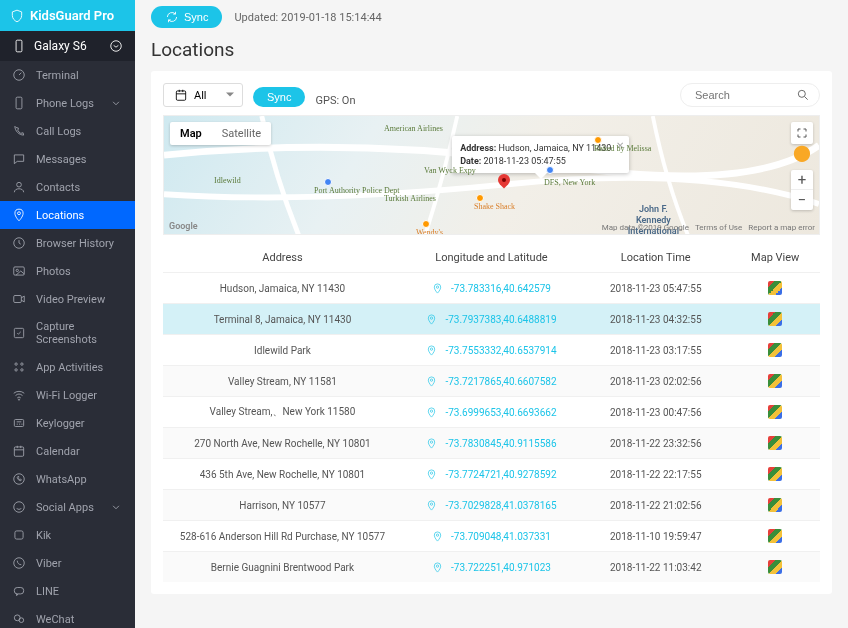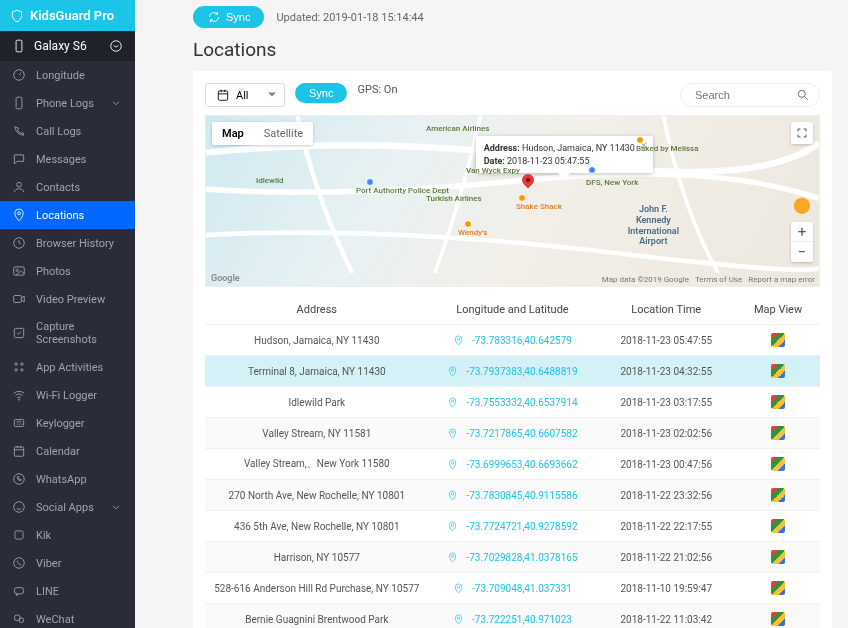--- a/index.html
+++ b/index.html
@@ -9,51 +9,51 @@
 .sidebar::-webkit-scrollbar { width: 4px; }
 .sidebar::-webkit-scrollbar-thumb { background: #444; }
 .brand { background: #1cc4e8; color: #fff; padding: 8px 10px; font-weight: 600; display: flex; align-items: center; gap: 6px; font-size: 13px; }
 .device-row { background: #1f222b; color: #fff; padding: 8px 12px; display: flex; align-items: center; justify-content: space-between; }
 .device-row .devname { display: flex; align-items: flex-end; gap: 8px; }
 .nav-item { display: flex; align-items: center; gap: 10px; padding: 7px 12px; cursor: pointer; font-size: 11px; position: relative; }
 .nav-item.active { background: #0068ff; color: #fff; }
 .nav-item .chev { margin-left: auto; }
 .icon { width: 14px; height: 14px; display: inline-flex; align-items: center; justify-content: center; flex-shrink: 0; }
 .icon svg { width: 100%; height: 100%; stroke: currentColor; fill: none; stroke-width: 1.5; }
-.main { flex: 1; display: flex; flex-direction: column; overflow: hidden; padding-left: 42px; }
+.main { flex: 1; display: flex; flex-direction: column; overflow: hidden; }
 .topbar { display: flex; align-items: center; gap: 12px; padding: 6px 16px; font-size: 11px; color: #666; }
 .sync-btn { background: #1cc4e8; color: #fff; border: none; border-radius: 14px; padding: 4px 14px; font-size: 11px; display: flex; align-items: center; gap: 5px; cursor: pointer; }
 .page-title { font-size: 19px; color: #333; padding: 4px 16px 10px; font-weight: 400; }
 .content { flex: 1; overflow-y: auto; padding: 0 16px 16px; }
 .panel { background: #fff; border-radius: 3px; padding: 12px; }
-.panel-top { display: flex; align-items: flex-start; gap: 10px; margin-bottom: 8px; }
+.panel-top { display: flex; align-items: flex-end; gap: 10px; margin-bottom: 8px; }
 .dropdown { border: 1px solid #ddd; border-radius: 3px; padding: 4px 24px 4px 10px; font-size: 11px; display: flex; align-items: center; gap: 6px; position: relative; cursor: pointer; min-width: 80px; }
 .dropdown::after { content: ""; position: absolute; right: 8px; top: 50%; transform: translateY(-30%); border: 4px solid transparent; border-top-color: #888; }
 .gps { font-size: 11px; color: #555; }
 .search-wrap { margin-left: auto; position: relative; }
 .search-wrap input { border: 1px solid #eee; border-radius: 16px; padding: 5px 32px 5px 14px; font-size: 11px; width: 140px; outline: none; }
 .search-wrap .mag { position: absolute; right: 10px; top: 50%; transform: translateY(-50%); width: 14px; height: 14px; color: #555; }
-.map-area { position: relative; border: 1px solid #eee; height: 172px; background: linear-gradient(120deg, #cfe9f0 0%, #e8f1f3 30%, #f2efe8 55%, #ede8de 100%); overflow: hidden; }
+.map-area { position: relative; border: 1px solid #eee; height: 120px; background: linear-gradient(120deg, #cfe9f0 0%, #e8f1f3 30%, #f2efe8 55%, #ede8de 100%); overflow: hidden; }
 .map-area .roads { position: absolute; inset: 0; }
 .map-tabs { position: absolute; top: 6px; left: 6px; background: #fff; border-radius: 2px; box-shadow: 0 1px 3px rgba(0,0,0,0.2); display: flex; font-size: 11px; }
 .map-tabs div { padding: 5px 10px; cursor: pointer; }
 .map-tabs div.active { font-weight: 600; color: #000; }
 .map-tabs div:not(.active) { color: #666; }
 .fs-btn { position: absolute; top: 6px; right: 6px; width: 22px; height: 22px; background: #fff; border-radius: 2px; box-shadow: 0 1px 3px rgba(0,0,0,0.2); cursor: pointer; display: flex; align-items: center; justify-content: center; color: #555; }
 .zoom-ctrl { position: absolute; right: 6px; bottom: 24px; background: #fff; border-radius: 2px; box-shadow: 0 1px 3px rgba(0,0,0,0.2); width: 22px; }
 .zoom-ctrl div { height: 20px; display: flex; align-items: center; justify-content: center; font-size: 15px; color: #555; cursor: pointer; }
 .zoom-ctrl div:first-child { border-bottom: 1px solid #eee; }
 .pegman { position: absolute; right: 8px; bottom: 72px; color: #f9a825; font-size: 16px; }
 .infowin { position: absolute; top: 20px; left: 44%; background: #fff; border-radius: 2px; box-shadow: 0 1px 4px rgba(0,0,0,0.25); padding: 6px 18px 6px 8px; font-size: 9px; line-height: 1.4; color: #333; }
 .infowin .close { position: absolute; top: 3px; right: 5px; color: #aaa; cursor: pointer; font-size: 10px; }
 .infowin::after { content: ""; position: absolute; bottom: -6px; left: 50%; transform: translateX(-50%); border: 6px solid transparent; border-top-color: #fff; border-bottom: none; }
 .pin { position: absolute; top: 58px; left: calc(44% + 46px); width: 14px; height: 14px; }
 .pin::before { content: ""; position: absolute; width: 12px; height: 12px; background: #e53935; border-radius: 50% 50% 50% 0; transform: rotate(-45deg); left: 0; top: 0; }
 .pin::after { content: ""; position: absolute; width: 4px; height: 4px; background: #7a0000; border-radius: 50%; left: 4px; top: 4px; }
-.map-label { position: absolute; font-size: 8px; color: #5a7a3a; font-weight: 500; pointer-events: none; }
+.map-label { position: absolute; font-size: 8px; color: #5a7a3a; font-weight: 500; pointer-events: none; font-family: Liberation Serif, serif; }
 .poi-dot { position: absolute; width: 8px; height: 8px; border-radius: 50%; background: #f90; border: 1px solid #fff; }
 .poi-dot.blue { background: #4285f4; }
 .map-attr { position: absolute; bottom: 2px; right: 4px; font-size: 8px; color: #777; }
 .map-attr a { color: #777; text-decoration: none; margin-left: 4px; }
 .google-logo { position: absolute; bottom: 3px; left: 5px; font-size: 9px; font-weight: 600; color: #888; }
 .airport-label { position: absolute; top: 88px; right: 140px; text-align: center; font-size: 9px; color: #4b6a89; line-height: 1.2; font-weight: 600; }
 .table { margin-top: 8px; }
 .thead, .trow { display: grid; grid-template-columns: 1.6fr 1.2fr 1fr 0.6fr; align-items: center; text-align: center; }
 .thead { font-size: 11px; color: #444; padding: 8px 0; }
 .trow { font-size: 10px; padding: 8px 0; border-top: 1px solid #f0f0f0; color: #555; }
@@ -94,21 +94,21 @@
         </span>
     </div>
     <nav id="nav">
         <div class="nav-item">
           <span class="icon">
             <svg viewBox="0 0 24 24">
               <circle cx="12" cy="12" r="9"></circle>
               <path d="M12 12l4-4"></path>
             </svg>
           </span>
-          <span>Longitude</span>
+          <span>Terminal</span>
         </div>
         <div class="nav-item">
           <span class="icon">
             <svg viewBox="0 0 24 24">
               <rect x="7" y="2" width="10" height="20" rx="2"></rect>
             </svg>
           </span>
           <span>Phone Logs</span>
           <span class="icon chev">
             <svg viewBox="0 0 24 24">

